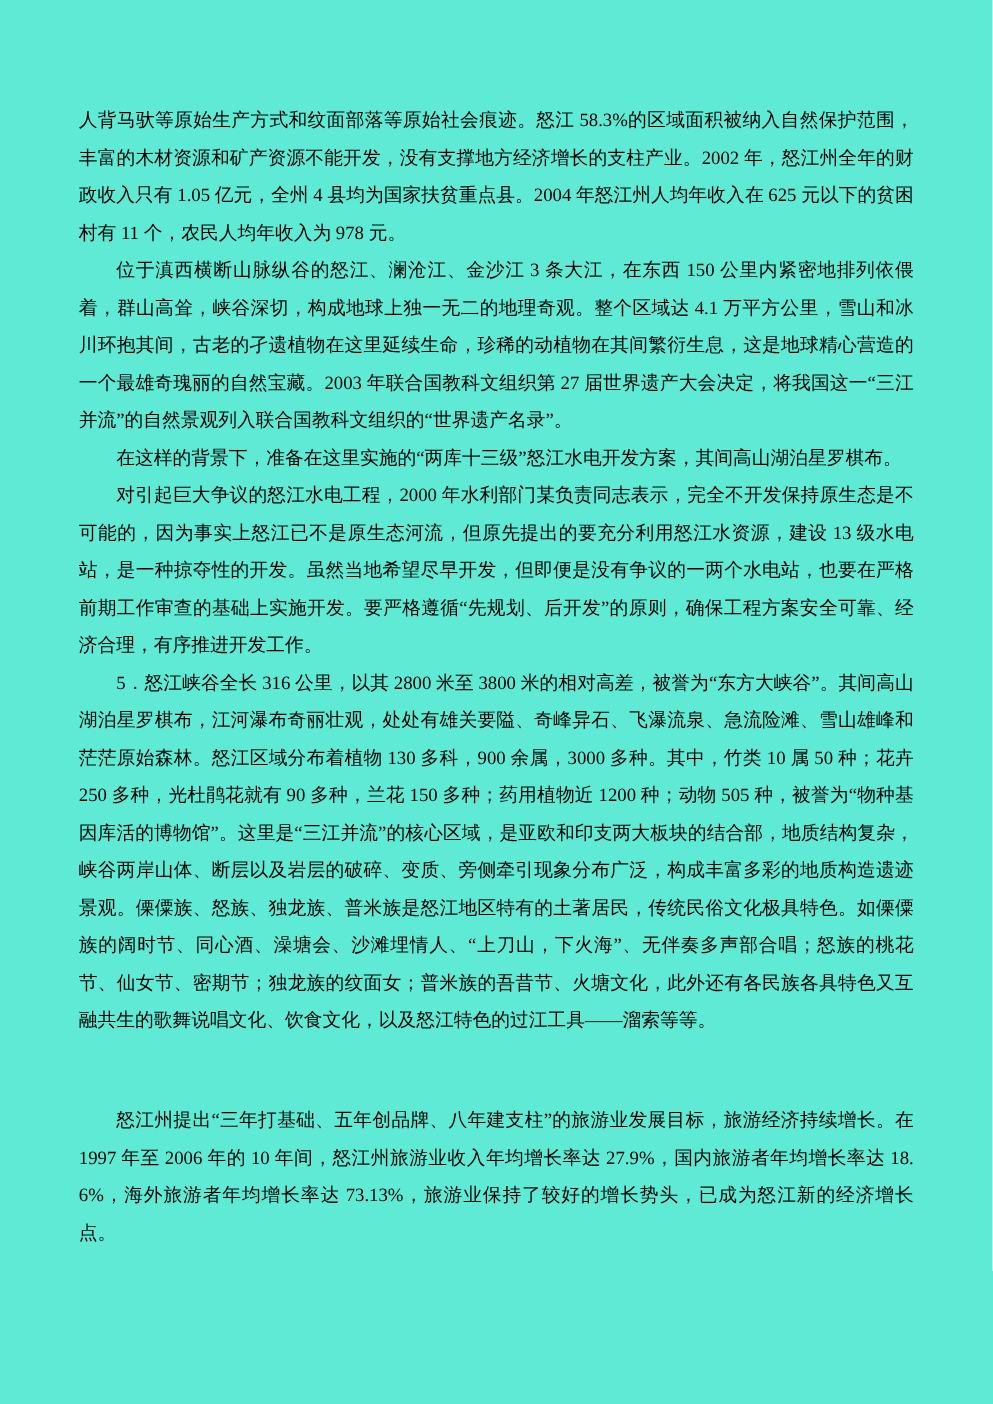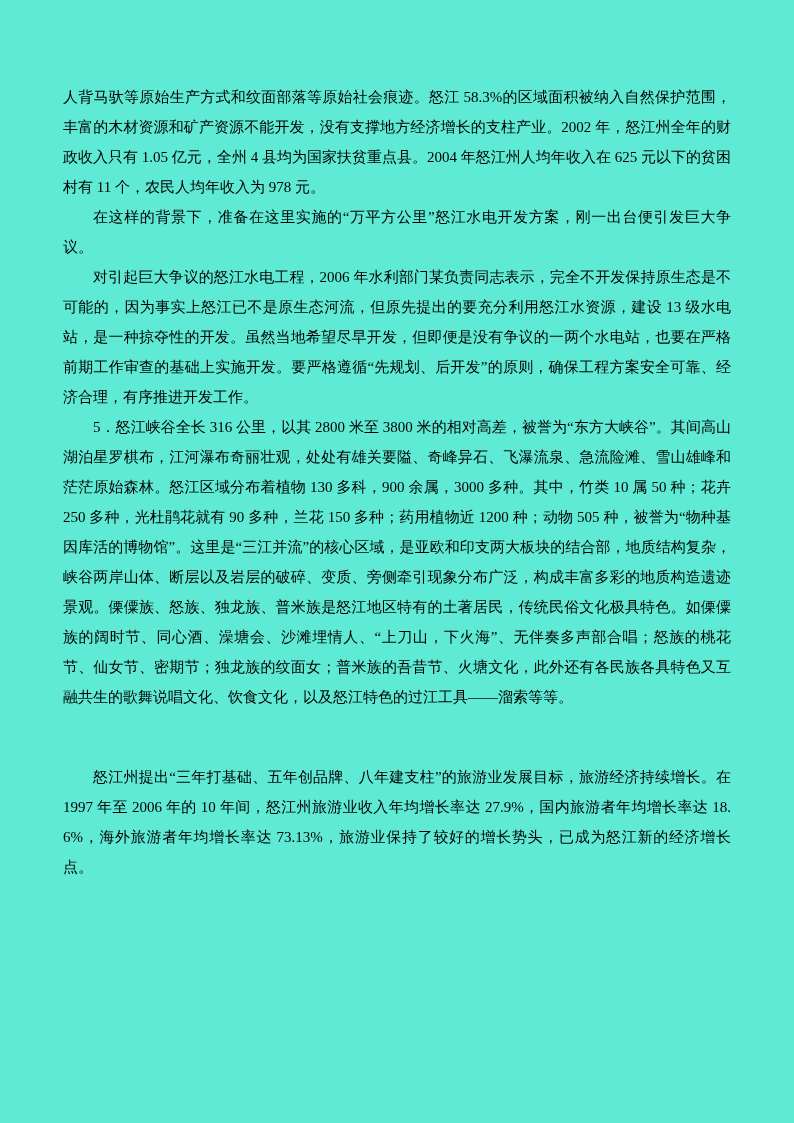--- a/index.html
+++ b/index.html
@@ -36,19 +36,20 @@
   .para.gap-before {
     margin-top: 50px;
   }
 </style>
 </head>
 <body>
 
 <div class="page">
   <div class="doc-body">
     <p class="para no-indent">人背马驮等原始生产方式和纹面部落等原始社会痕迹。怒江 58.3%的区域面积被纳入自然保护范围，丰富的木材资源和矿产资源不能开发，没有支撑地方经济增长的支柱产业。2002 年，怒江州全年的财政收入只有 1.05 亿元，全州 4 县均为国家扶贫重点县。2004 年怒江州人均年收入在 625 元以下的贫困村有 11 个，农民人均年收入为 978 元。</p>
-    <p class="para">在这样的背景下，准备在这里实施的“万平方公里”怒江水电开发方案，刚一出台便引发巨大争议。</p>
-    <p class="para">对引起巨大争议的怒江水电工程，2006 年水利部门某负责同志表示，完全不开发保持原生态是不可能的，因为事实上怒江已不是原生态河流，但原先提出的要充分利用怒江水资源，建设 13 级水电站，是一种掠夺性的开发。虽然当地希望尽早开发，但即便是没有争议的一两个水电站，也要在严格前期工作审查的基础上实施开发。要严格遵循“先规划、后开发”的原则，确保工程方案安全可靠、经济合理，有序推进开发工作。</p>
+    <p class="para">位于滇西横断山脉纵谷的怒江、澜沧江、金沙江 3 条大江，在东西 150 公里内紧密地排列依偎着，群山高耸，峡谷深切，构成地球上独一无二的地理奇观。整个区域达 4.1 万平方公里，雪山和冰川环抱其间，古老的孑遗植物在这里延续生命，珍稀的动植物在其间繁衍生息，这是地球精心营造的一个最雄奇瑰丽的自然宝藏。2003 年联合国教科文组织第 27 届世界遗产大会决定，将我国这一“三江并流”的自然景观列入联合国教科文组织的“世界遗产名录”。</p>
+    <p class="para">在这样的背景下，准备在这里实施的“两库十三级”怒江水电开发方案，其间高山湖泊星罗棋布。</p>
+    <p class="para">对引起巨大争议的怒江水电工程，2000 年水利部门某负责同志表示，完全不开发保持原生态是不可能的，因为事实上怒江已不是原生态河流，但原先提出的要充分利用怒江水资源，建设 13 级水电站，是一种掠夺性的开发。虽然当地希望尽早开发，但即便是没有争议的一两个水电站，也要在严格前期工作审查的基础上实施开发。要严格遵循“先规划、后开发”的原则，确保工程方案安全可靠、经济合理，有序推进开发工作。</p>
     <p class="para">5．怒江峡谷全长 316 公里，以其 2800 米至 3800 米的相对高差，被誉为“东方大峡谷”。其间高山湖泊星罗棋布，江河瀑布奇丽壮观，处处有雄关要隘、奇峰异石、飞瀑流泉、急流险滩、雪山雄峰和茫茫原始森林。怒江区域分布着植物 130 多科，900 余属，3000 多种。其中，竹类 10 属 50 种；花卉 250 多种，光杜鹃花就有 90 多种，兰花 150 多种；药用植物近 1200 种；动物 505 种，被誉为“物种基因库活的博物馆”。这里是“三江并流”的核心区域，是亚欧和印支两大板块的结合部，地质结构复杂，峡谷两岸山体、断层以及岩层的破碎、变质、旁侧牵引现象分布广泛，构成丰富多彩的地质构造遗迹景观。傈僳族、怒族、独龙族、普米族是怒江地区特有的土著居民，传统民俗文化极具特色。如傈僳族的阔时节、同心酒、澡塘会、沙滩埋情人、“上刀山，下火海”、无伴奏多声部合唱；怒族的桃花节、仙女节、密期节；独龙族的纹面女；普米族的吾昔节、火塘文化，此外还有各民族各具特色又互融共生的歌舞说唱文化、饮食文化，以及怒江特色的过江工具——溜索等等。</p>
     <p class="para gap-before">怒江州提出“三年打基础、五年创品牌、八年建支柱”的旅游业发展目标，旅游经济持续增长。在 1997 年至 2006 年的 10 年间，怒江州旅游业收入年均增长率达 27.9%，国内旅游者年均增长率达 18.6%，海外旅游者年均增长率达 73.13%，旅游业保持了较好的增长势头，已成为怒江新的经济增长点。</p>
 
   </div>
 </div>
 
 </body></html>

